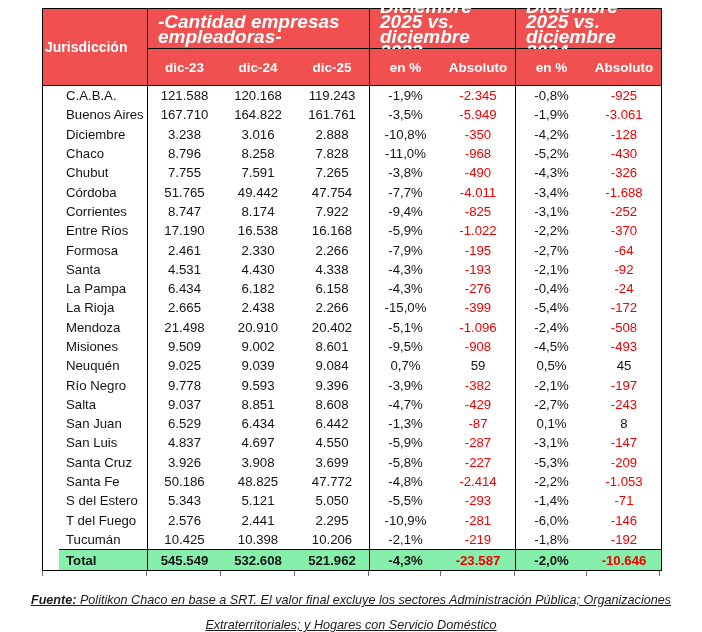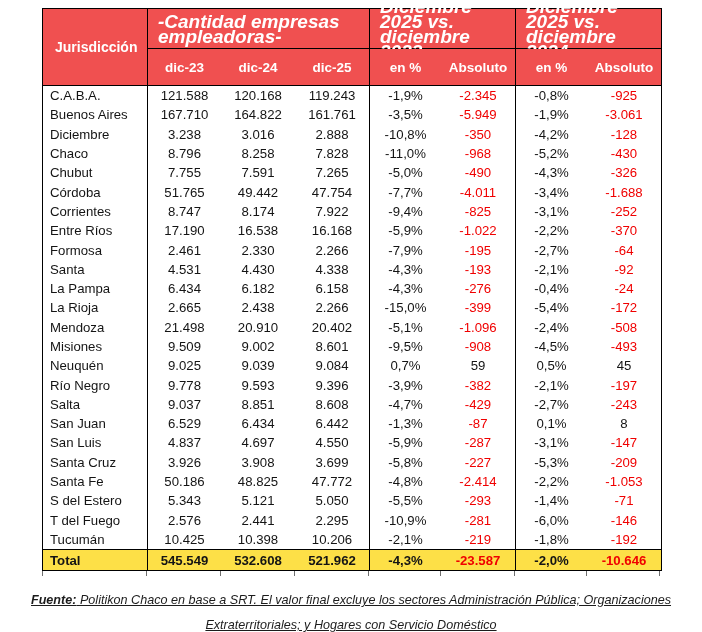--- a/index.html
+++ b/index.html
@@ -12,34 +12,34 @@
     grid-template-columns:104px 74px 74px 74px 72px 74px 72px 74px;
     grid-template-rows:40px 37px repeat(24, 19.3px) 21px;
     border:1.6px solid #000;
     background:#fff;
   }
   .tr { display:contents; }
   .cell {
     display:flex; align-items:center; justify-content:center;
     font-size:13.2px; color:#141414; white-space:nowrap;
   }
-  .cell.name { justify-content:flex-start; padding-left:7px; }
+  .cell.name { justify-content:flex-start; padding-left:7px;margin-left:16px; }
   .bL { border-left:1.4px solid #000; }
 
   
   .hcell { background:#F05050; color:#ffffff; font-weight:bold; }
-  .hname { grid-column:1; grid-row:1 / 3; font-size:14px; justify-content:flex-start; padding-left:12px; border-bottom:1.4px solid #000; }
+  .hname { grid-column:1; grid-row:1 / 3; font-size:14px; justify-content:flex-start; padding-left:2px; border-bottom:1.4px solid #000; }
   .hgroup { grid-row:1; font-style:italic; font-size:19px; line-height:15px; white-space:normal; border-bottom:1.2px solid #000; padding:0 10px; }
   .g1 { grid-column:2 / 5; }
   .g2 { grid-column:5 / 7; }
   .g3 { grid-column:7 / 9; }
   .hsub { grid-row:2; font-size:13.5px; border-bottom:1.4px solid #000;text-align:right; }
 
   .red { color:#F00000; }
-  .total .cell { background:#fde047; font-weight:bold; border-top:1.5px solid #000; }
+  .total .cell { background:#86efac; font-weight:bold; border-top:1.5px solid #000; }
 
   
   .stubs { position:absolute; left:42px; top:571px; width:618px; height:5px; }
   .stubs i { position:absolute; top:0; width:1px; height:5px; background:#6e6e6e; }
   .stubs i:nth-of-type(1){left:0;} .stubs i:nth-of-type(2){left:104px;}
   .stubs i:nth-of-type(3){left:178px;} .stubs i:nth-of-type(4){left:252px;}
   .stubs i:nth-of-type(5){left:326px;} .stubs i:nth-of-type(6){left:398px;}
   .stubs i:nth-of-type(7){left:472px;} .stubs i:nth-of-type(8){left:544px;}
   .stubs i:nth-of-type(9){left:617px;}
 
@@ -103,21 +103,21 @@
     <div class="cell bL">-11,0%</div>
     <div class="cell red">-968</div>
     <div class="cell bL">-5,2%</div>
     <div class="cell red">-430</div>
   </div>
       <div class="tr">
     <div class="cell name">Chubut</div>
     <div class="cell bL">7.755</div>
     <div class="cell">7.591</div>
     <div class="cell">7.265</div>
-    <div class="cell bL">-5,0%</div>
+    <div class="cell bL">-3,8%</div>
     <div class="cell red">-490</div>
     <div class="cell bL">-4,3%</div>
     <div class="cell red">-326</div>
   </div>
       <div class="tr">
     <div class="cell name">Córdoba</div>
     <div class="cell bL">51.765</div>
     <div class="cell">49.442</div>
     <div class="cell">47.754</div>
     <div class="cell bL">-7,7%</div>

